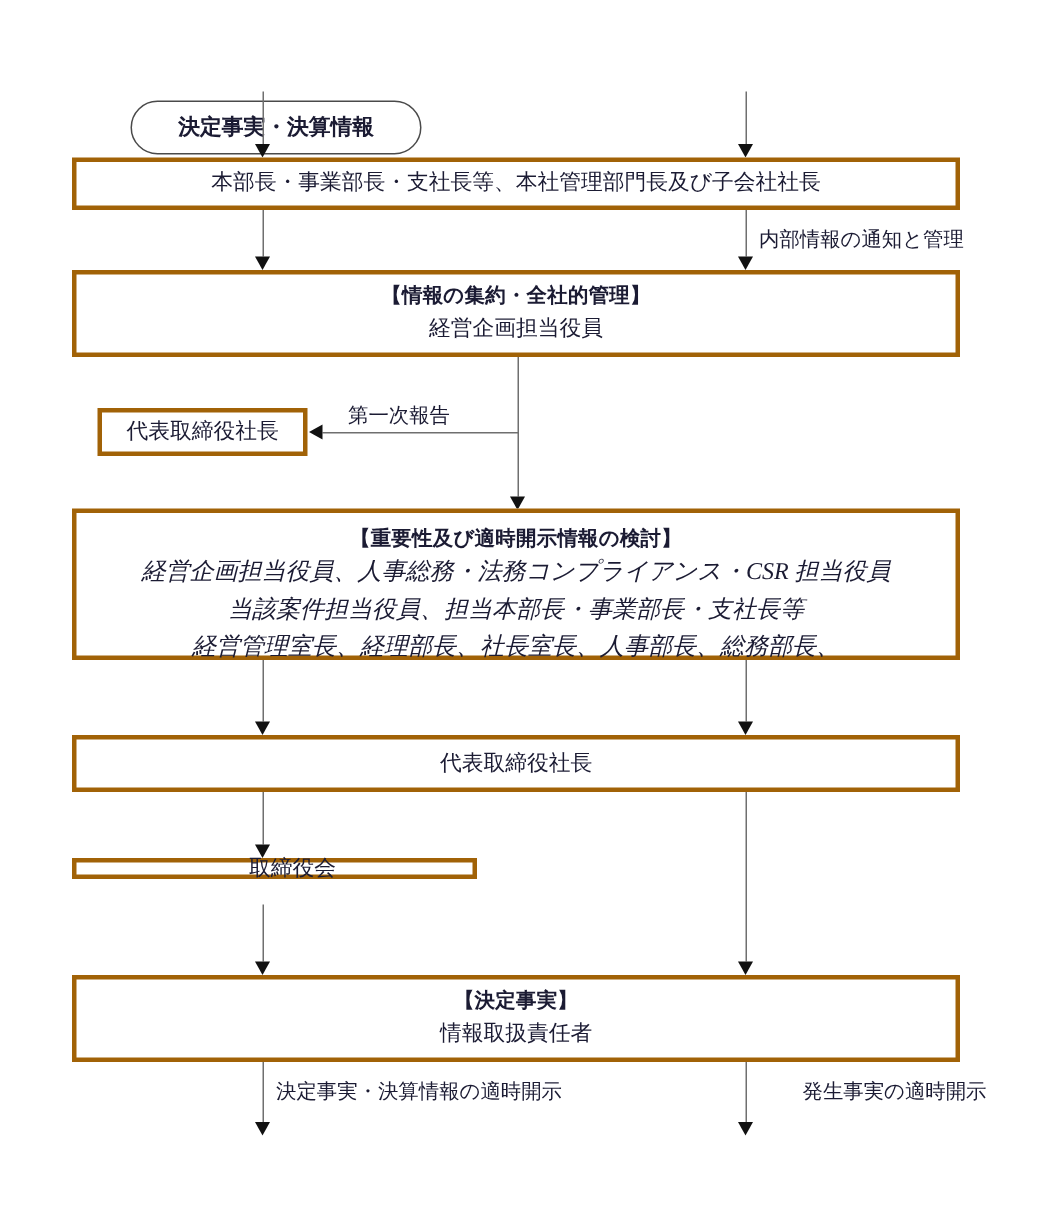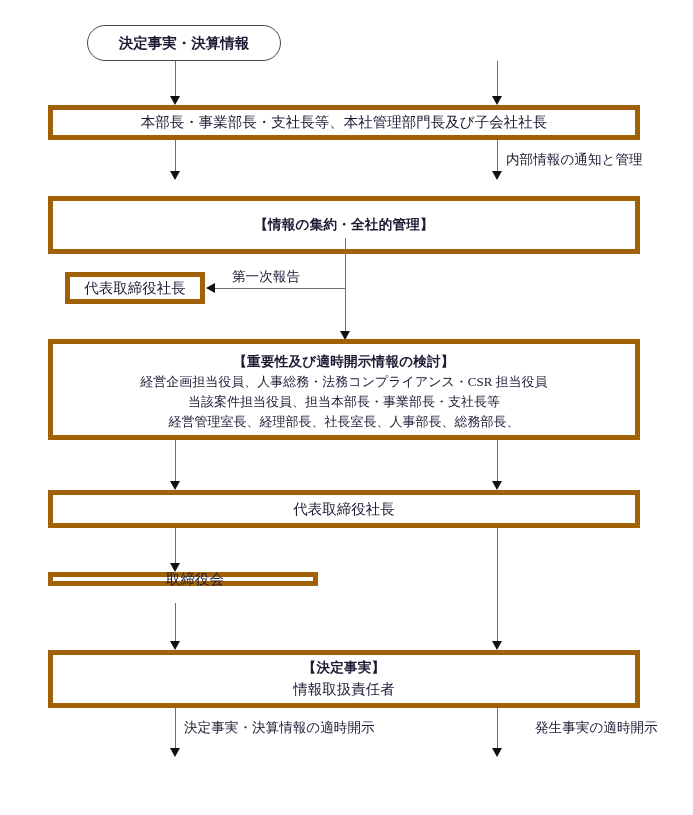--- a/index.html
+++ b/index.html
@@ -14,52 +14,54 @@
   #canvas {
     position: relative;
     width: 693px;
     height: 815px;
     background: #ffffff;
     overflow: hidden;
   }
   .node {
     position: absolute;
     box-sizing: border-box;
-    border: 5px solid #a16207;
+    border: 3px solid #a16207;
     background: #ffffff;
     display: flex;
     flex-direction: column;
     align-items: center;
     justify-content: center;
     text-align: center;
     font-size: 14.5px;
     line-height: 1.55;
     color: #1b1b33;
   }
   .node.rounded {
     border-radius: 999px;
     border: 1.3px solid #4a4a4a;
     font-family: "DejaVu Sans", "Liberation Sans", sans-serif;
     font-weight: 600;
     font-size: 14.5px;
+    margin-top: 42px;
   }
   .node .title {
     font-family: "DejaVu Sans", "Liberation Sans", sans-serif;
     font-weight: 700;
     font-size: 13.6px;
     letter-spacing: .2px;
   }
   .node .sub {
     font-family: "Liberation Serif", "DejaVu Serif", serif;
     font-size: 14.5px;
   }
   .node .line {
     font-family: "Liberation Serif", "DejaVu Serif", serif;
-    font-size: 13px;
+    font-size: 16px;
     white-space: nowrap;
+    font-style: italic;
   }
   .vline {
     position: absolute;
     width: 1px;
     background: #6f6f6f;
   }
   .hline {
     position: absolute;
     height: 1px;
     background: #6f6f6f;
@@ -109,22 +111,23 @@
   </div>
 
   <div class="vline" style="left:175px; top:140px; height:31px;"></div>
   <div class="arrowhead-down" style="left:170px; top:171px;"></div>
 
   <div class="vline" style="left:497px; top:140px; height:31px;"></div>
   <div class="arrowhead-down" style="left:492px; top:171px;"></div>
 
   <div class="edge-label" style="left:506px; top:151px;">内部情報の通知と管理</div>
 
-  <div class="node" style="left:48px; top:180px; width:592px; height:58px;margin-top:16px;">
+  <div class="node" style="left:48px; top:180px; width:592px; height:58px;">
     <span class="title">【情報の集約・全社的管理】</span>
+    <span class="sub">経営企画担当役員</span>
   </div>
 
   <div class="vline" style="left:345px; top:238px; height:93px;"></div>
   <div class="arrowhead-down" style="left:340px; top:331px;"></div>
 
   <div class="hline" style="left:215px; top:288px; width:131px;"></div>
   <div class="arrowhead-left" style="left:206px; top:283px;"></div>
   <div class="edge-label" style="left:232px; top:268px;">第一次報告</div>
 
   <div class="node" style="left:65px; top:272px; width:140px; height:32px;">

